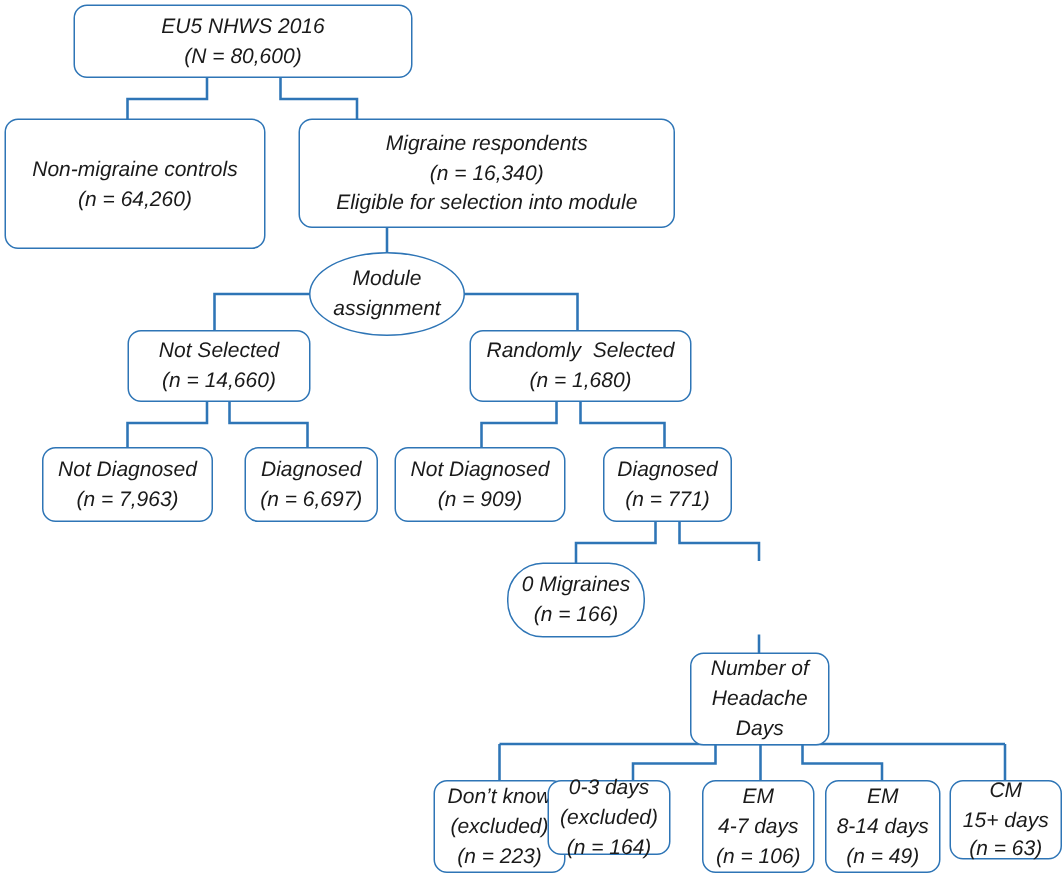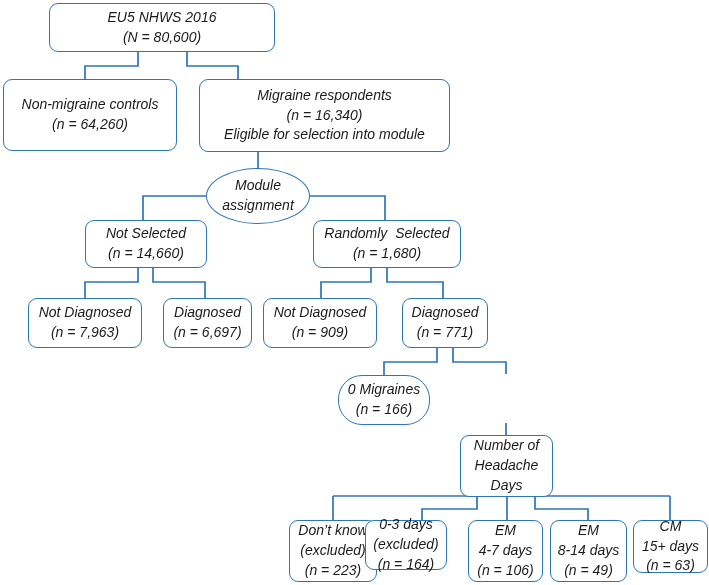--- a/index.html
+++ b/index.html
@@ -29,21 +29,21 @@
   .node .label{
     white-space:pre;
     font-size:14px;
     line-height:1.42;
     color:var(--text);
     font-style:italic;
   }
   .ellipse{border-radius:50%;}
   
   #n-root      {left:49px; top:3px;  width:226px;height:49px;}
-  #n-controls  {left:3px;  top:79px; width:174px;height:72px;}
+  #n-controls  {left:3px;  top:79px; width:174px;height:87px;}
   #n-migraine  {left:199px;top:79px; width:251px;height:73px;}
   #n-module    {left:206px;top:168px;width:104px;height:56px;}
   #n-notsel    {left:85px; top:220px;width:122px;height:48px;}
   #n-randsel   {left:313px;top:220px;width:148px;height:48px;}
   #n-nsnd      {left:28px; top:298px;width:114px;height:50px;}
   #n-nsd       {left:163px;top:298px;width:89px; height:50px;}
   #n-rsnd      {left:263px;top:298px;width:114px;height:50px;}
   #n-rsd       {left:402px;top:298px;width:86px; height:50px;}
   #n-zero      {left:338px;top:375px;width:92px; height:50px;border-radius:24px;}
   #n-oneplus   {left:460px;top:373px;width:93px; height:50px;}

